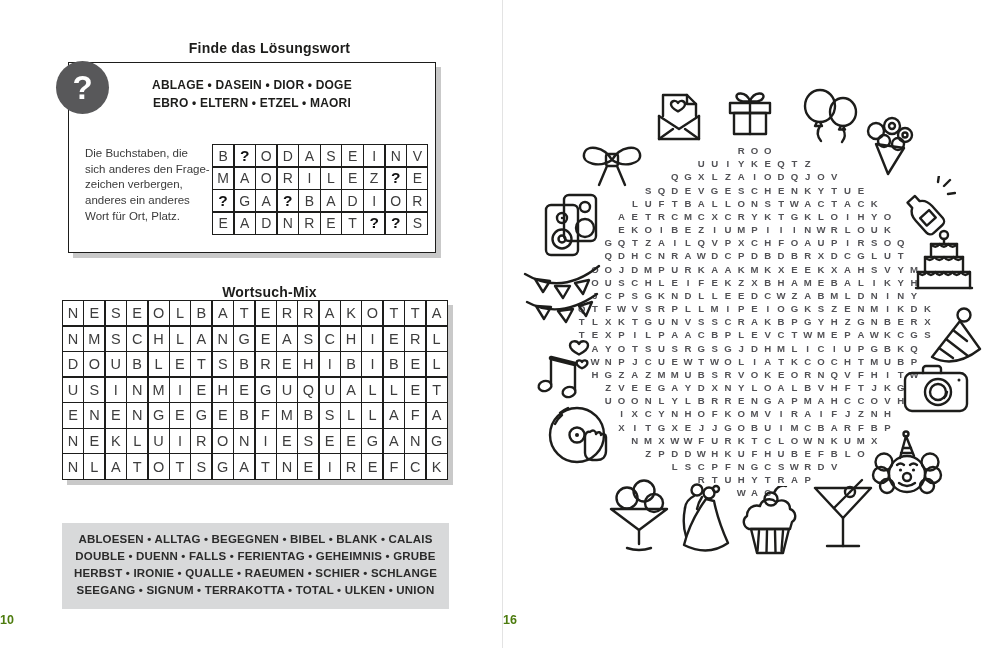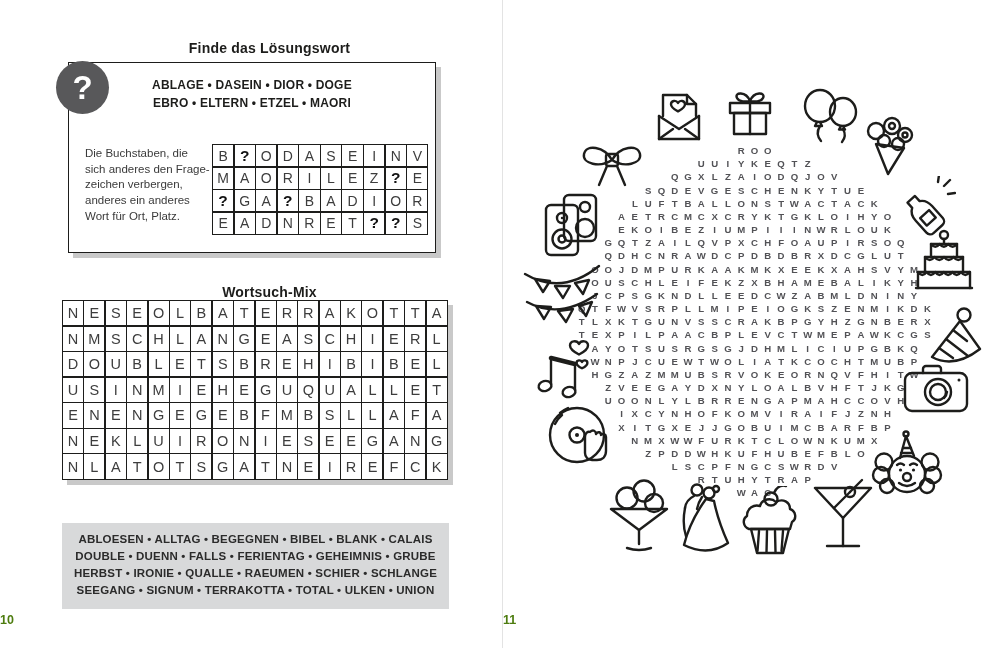--- a/index.html
+++ b/index.html
@@ -1026,15 +1026,15 @@
           <circle cx="36" cy="6" r="2.5"></circle>
           <path d="M33 20 h8 M31 25 h11"></path>
         <circle cx="30.5" cy="42" r="1.6" class="fill"></circle>
           <circle cx="43.5" cy="42" r="1.6" class="fill"></circle>
         <path d="M27 37 q3.5 -3 7 0 M40 37 q3.5 -3 7 0"></path>
         <circle cx="37" cy="49" r="4"></circle>
         <path d="M29 55 q8 6 16 0"></path>
       </svg>
     </div>
 
-    <div class="pagenum">11</div>
+    <div class="pagenum">16</div>
   </section>
 </div>
 
 </body></html>

